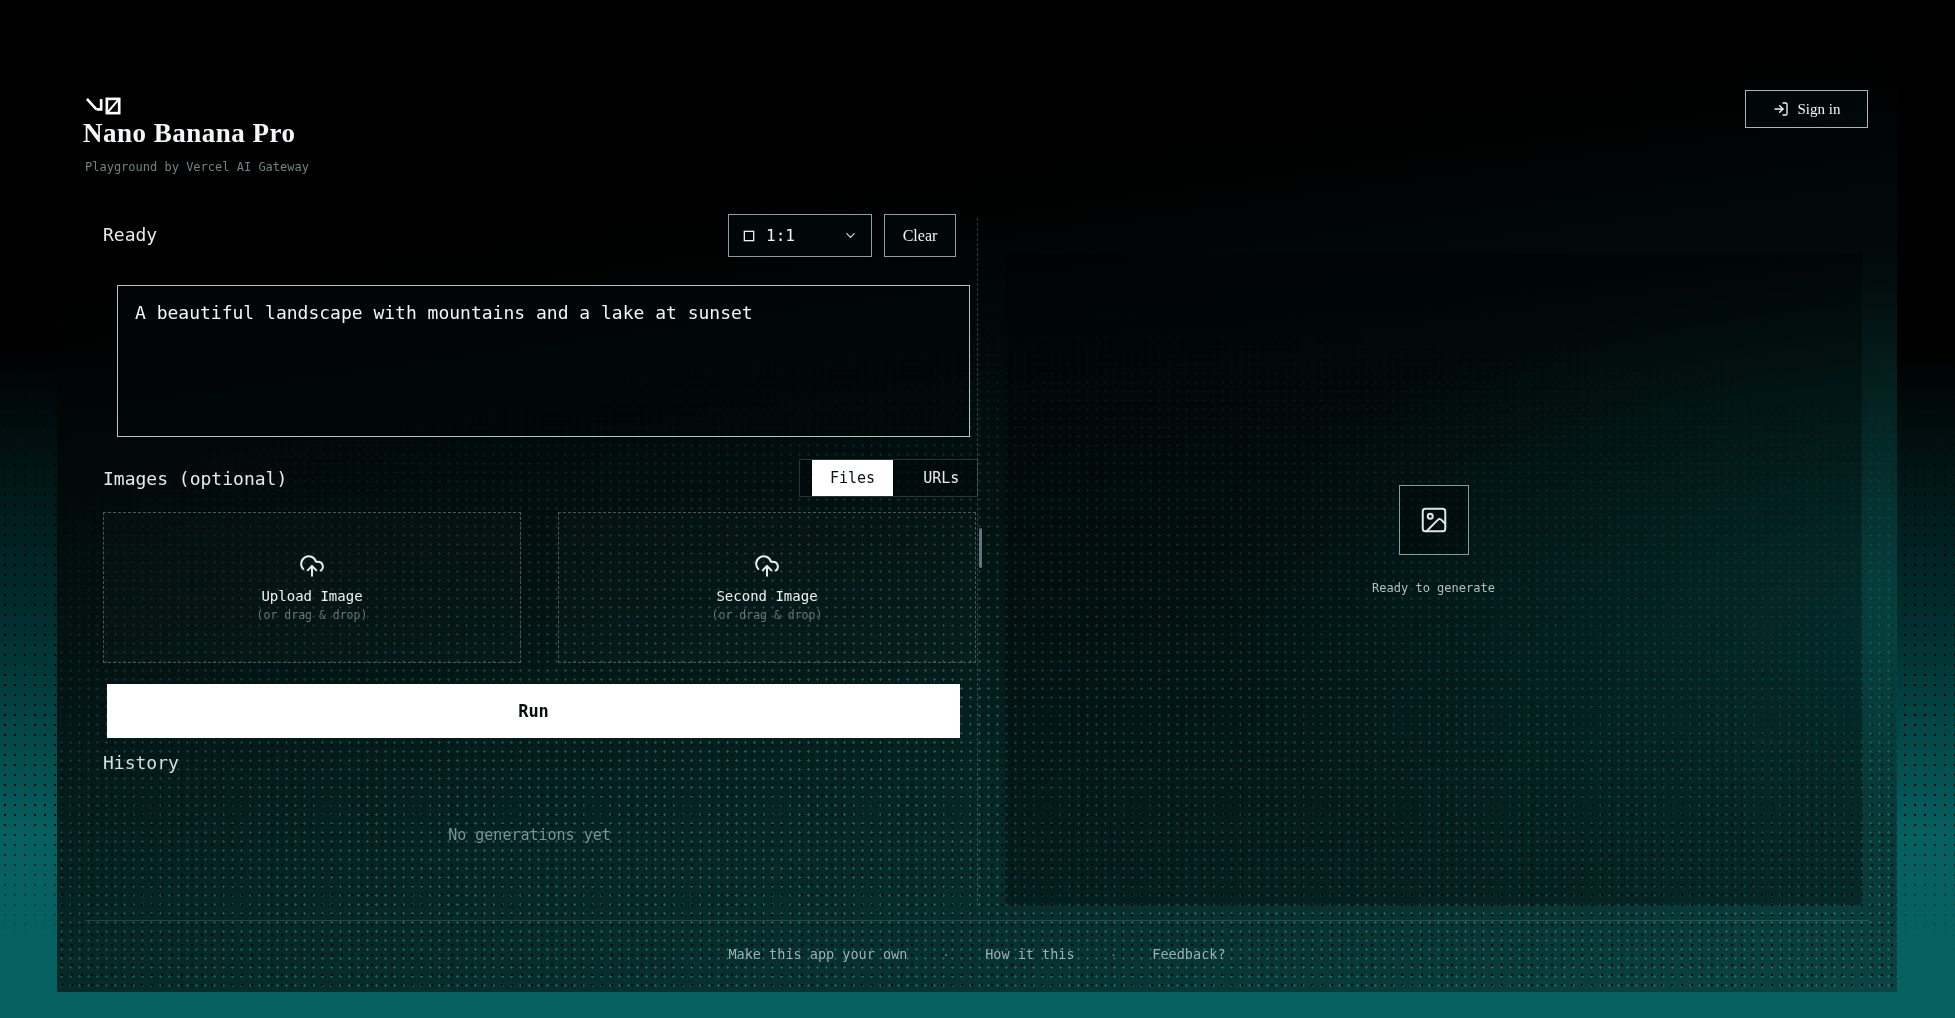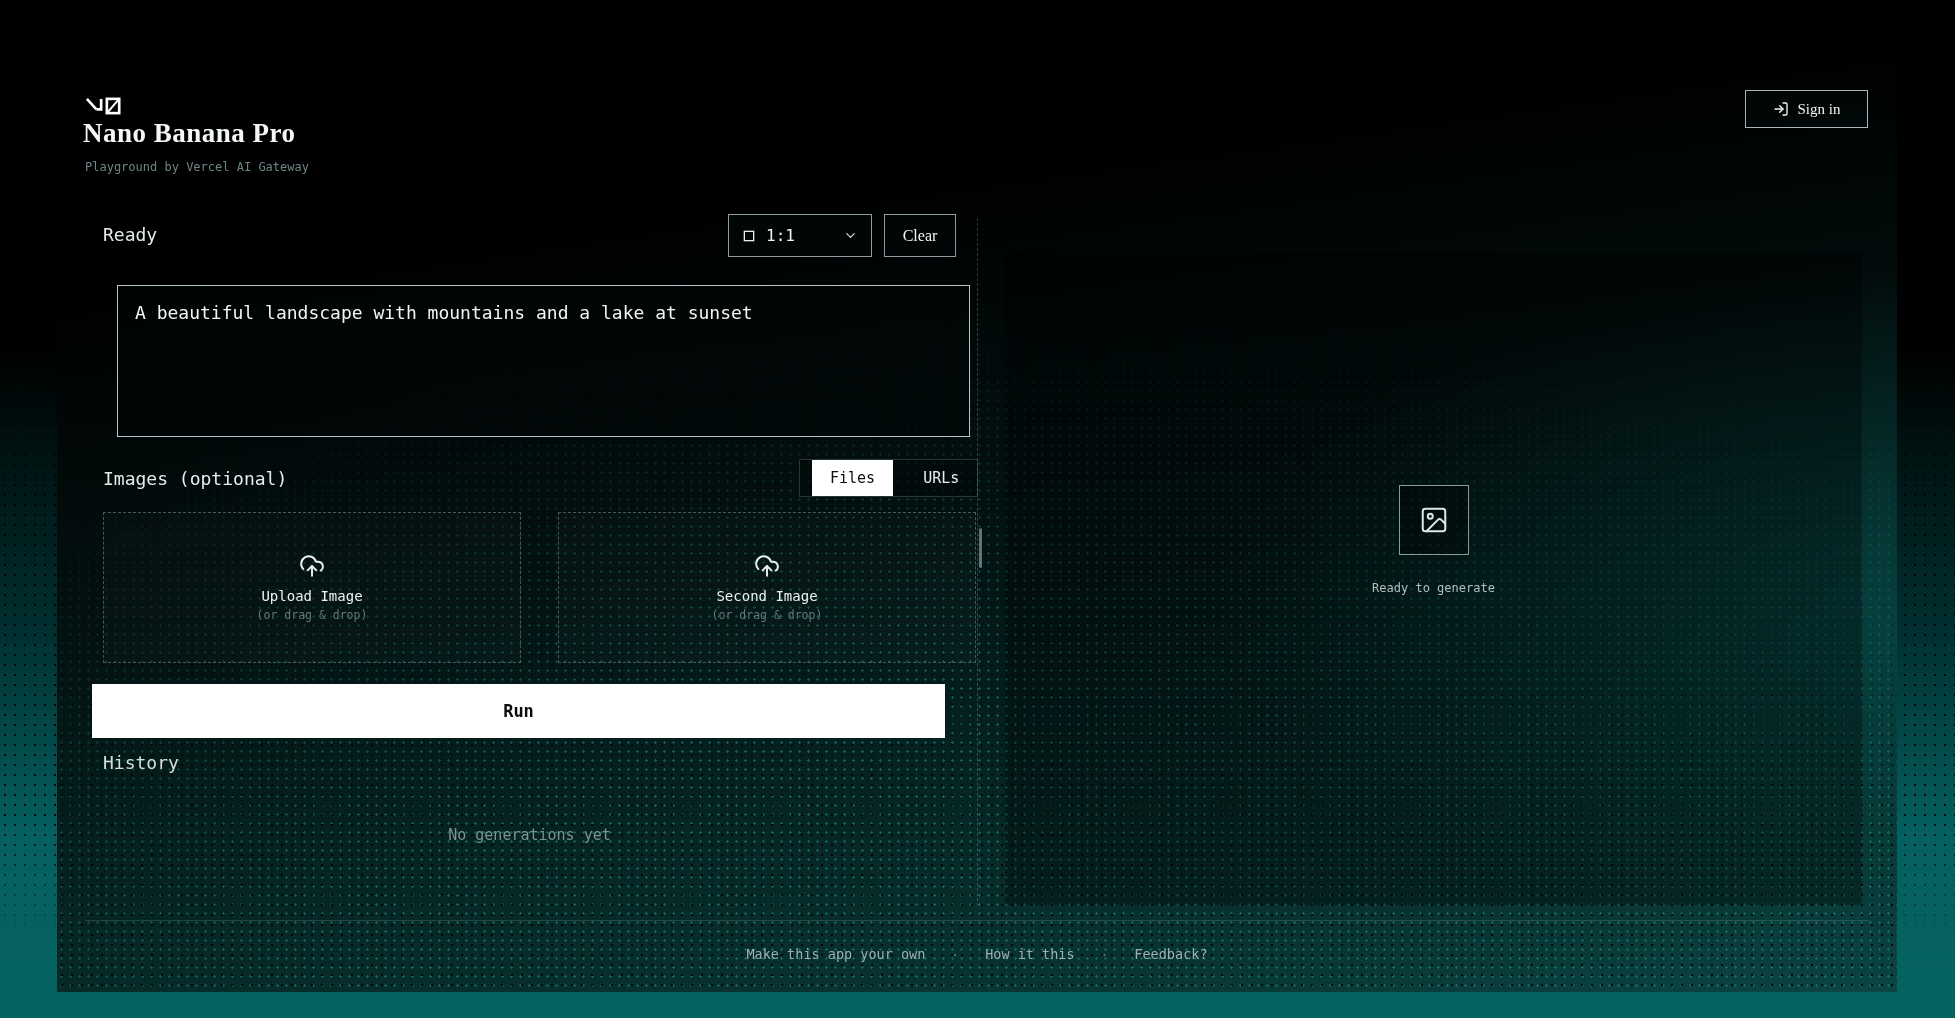--- a/index.html
+++ b/index.html
@@ -83,21 +83,21 @@
     top:512px; width:418px; height:151px;
     border:1px dashed #46595b; background:rgba(255,255,255,0.015);
     display:flex; flex-direction:column; align-items:center; justify-content:center; gap:4px;
     cursor:pointer;
   }
   .upload .up-icon { color:#e9efef; margin-bottom:5px; }
   .upload .up-title { font-size:14px; color:#edf2f2; }
   .upload .up-hint { font-size:11.5px; color:#62787b; }
 
   .run-btn {
-    left:92px; top:684px; width:853px; height:54px;
+    left:107px; top:684px; width:853px; height:54px;
     background:#fff; color:#0a0d0d; border:none; font-size:17px; font-weight:bold;
     font-family:"DejaVu Sans Mono","Liberation Mono",monospace; cursor:pointer;
   }
   .history-label { left:103px; top:752px; font-size:18px; color:#d6dfdf; }
   .history-empty { left:103px; top:826px; width:853px; text-align:center; font-size:15px; color:#7d9396; }
 
   
   .divider-v { left:977px; top:218px; height:688px; width:0; border-left:1px dashed rgba(170,190,192,0.28); }
   .divider-handle { left:979px; top:528px; width:3px; height:40px; background:#5f7577; border-radius:2px; cursor:col-resize; }
 
@@ -105,21 +105,21 @@
   .preview-panel { left:1005px; top:253px; width:857px; height:652px; background:rgba(0,0,0,0.32); }
   .preview-inner { position:absolute; left:0; right:0; top:232px; display:flex; flex-direction:column; align-items:center; }
   .img-box {
     width:70px; height:70px; border:1px solid #8a9a9b; background:rgba(0,0,0,0.35);
     display:flex; align-items:center; justify-content:center; color:#dfe7e7;
   }
   .ready-text { margin-top:26px; font-size:12px; color:#b2bfc0; }
 
   
   .footer-divider { left:85px; top:920px; width:1784px; height:0; border-top:1px solid rgba(190,205,206,0.18); }
-  .footer { left:57px; top:946px; width:1840px; display:flex; justify-content:center; align-items:center; gap:26px; font-size:13.5px; color:#9db0b2; }
+  .footer { left:57px; top:946px; width:1840px; display:flex; justify-content:center; align-items:center; gap:35px; font-size:13.5px; color:#9db0b2; }
   .footer a { color:#9db0b2; text-decoration:none; cursor:pointer; }
   .footer .dot-sep { color:#6d8285; font-size:13px; }
 </style>
 </head>
 <body>
 
 <div class="canvas">
   <div class="card"></div>
 
   <div class="abs logo">

